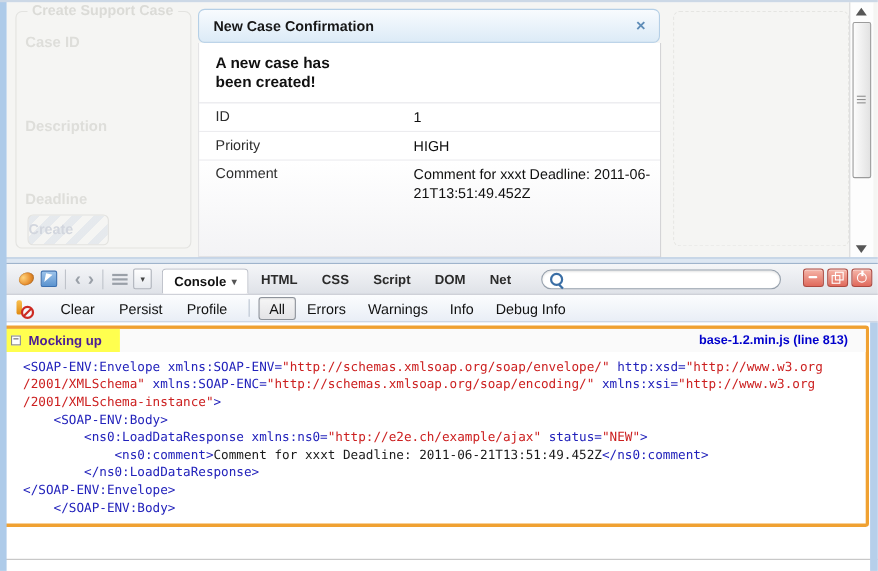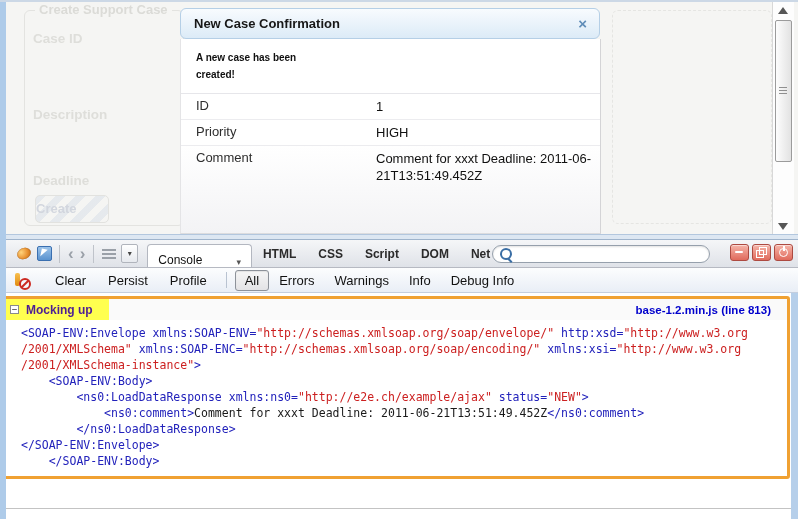--- a/index.html
+++ b/index.html
@@ -8,21 +8,21 @@
     background:#fff;font-family:"Liberation Sans",sans-serif;
     -webkit-font-smoothing:antialiased;
   }
   
   .edge-left{position:absolute;left:0;top:0;width:6px;height:519px;background:#aecbe9;z-index:50;}
   .edge-top{position:absolute;left:0;top:0;width:798px;height:2px;background:#ccd8e6;z-index:51;}
 
   
   .page-area{position:absolute;left:6px;top:2px;width:792px;height:232px;background:#f5f5f3;}
   .faded-fieldset{position:absolute;border:1px solid #e3e3e0;border-radius:6px;}
-  .fieldset-form{left:18px;top:8px;width:158px;height:214px;}
+  .fieldset-form{left:8px;top:8px;width:158px;height:214px;}
   .fieldset-result{left:606px;top:8px;width:158px;height:212px;border-style:dashed;border-color:#e5e5e2;}
   .legend{position:absolute;top:-9px;left:10px;padding:0 4px;background:#f5f5f3;
     font-size:13px;font-weight:bold;color:#dbdbd7;white-space:nowrap;}
   .faded-label{position:absolute;left:8px;font-size:13.5px;font-weight:bold;color:#dededa;}
   .faded-create{position:absolute;left:10px;top:184px;width:72px;height:26px;border:1px solid #e2e2df;
     border-radius:5px;font-size:13px;font-weight:bold;color:#d2d6de;text-align:left;line-height:26px;
     background:repeating-linear-gradient(135deg,rgba(190,203,222,.28) 0 7px,rgba(255,255,255,0) 7px 14px);}
 
   
   .page-scrollbar{position:absolute;left:766px;top:0;width:21px;height:232px;background:#fdfdfd;border-left:1px solid #d8d8d8;}
@@ -36,21 +36,21 @@
 
   
   .dialog-header{position:absolute;left:174px;top:6px;width:420px;height:31px;box-sizing:border-box;
     border:1px solid #b5cfe6;border-radius:6px;background:linear-gradient(#f8fbfe,#dcebf7);
     display:flex;align-items:center;}
   .dialog-title{margin-left:13px;font-size:13px;font-weight:bold;color:#171717;}
   .dialog-close{margin-left:auto;margin-right:12px;font-size:15px;font-weight:bold;color:#5f8db8;cursor:default;line-height:1;}
   .dialog-body{position:absolute;left:174px;top:37px;width:421px;height:195px;box-sizing:border-box;
     background:linear-gradient(#ffffff,#ffffff 55%,#f3f3f5);
     border-left:1px solid #e4e4e6;border-right:1px solid #d4d4d6;border-bottom:1px solid #dcdcde;}
-  .dialog-message{padding:10px 0 8px 15px;width:122px;font-size:10px;font-weight:bold;color:#101010;line-height:17px;}
+  .dialog-message{padding:10px 0 8px 15px;width:122px;font-size:14px;font-weight:bold;color:#101010;line-height:17px;}
   .dialog-rows{margin-top:2px;}
   .d-row{display:flex;padding:4px 0 4px 15px;font-size:13px;border-top:1px solid #ececef;}
   .d-row:first-child{border-top:1px solid #e6e6ea;}
   .d-label{width:180px;color:#2e2e2e;}
   .d-value{width:218px;color:#101010;line-height:17px;}
 
   
   .splitter{position:absolute;left:0;top:234px;width:798px;height:6px;background:#dde7f2;border-top:1px solid #b3c7de;border-bottom:1px solid #9fb4cc;box-sizing:border-box;z-index:40;}
 
   
@@ -65,21 +65,21 @@
     background:linear-gradient(#9cc3ea,#5b93cf);}
   .inspect-icon i{position:absolute;left:3px;top:2px;width:0;height:0;
     border-top:8px solid #fff;border-right:6px solid transparent;transform:rotate(12deg);}
   .nav-chev{font-size:17px;font-weight:bold;color:#9aa0a8;line-height:1;padding:0 3px;}
   .list-icon{display:flex;flex-direction:column;justify-content:center;width:14px;height:14px;}
   .list-icon i{height:2px;background:#9aa0a8;margin:1px 0;}
   .caret-btn{width:15px;height:17px;border:1px solid #b0b4bc;border-radius:2px;background:linear-gradient(#ffffff,#e6e9ee);
     font-size:8px;color:#444;display:flex;align-items:center;justify-content:center;margin-left:2px;}
   .console-tab{margin-left:9px;height:23px;align-self:flex-end;box-sizing:border-box;
     border:1px solid #b3b7c0;border-bottom:none;border-radius:4px 4px 0 0;background:#fff;
-    padding:0 10px;display:flex;align-items:flex-end;font-size:12px;font-weight:normal;color:#111;gap:29px;}
+    padding:0 10px;display:flex;align-items:center;font-size:12px;font-weight:bold;color:#111;}
   .console-tab .caret{font-size:9px;color:#555;margin-left:5px;}
   .fb-tab{padding:0 11px;font-size:12px;font-weight:bold;color:#2b2b2b;}
   .fb-search{position:absolute;left:492px;top:5px;width:218px;height:18px;box-sizing:border-box;
     border:1px solid #96a0ac;border-radius:10px;background:#fff;display:flex;align-items:center;
     box-shadow:inset 0 1px 2px rgba(0,0,0,.12);}
   .mag-icon{position:relative;width:8px;height:8px;border:2px solid #3a6ea5;border-radius:50%;margin-left:7px;}
   .mag-icon i{position:absolute;left:7px;top:8px;width:2px;height:5px;background:#3a6ea5;transform:rotate(-45deg);}
   .fb-search input{flex:1;border:none;outline:none;background:transparent;font-size:11px;padding:0 6px;height:14px;}
   .win-btns{position:absolute;right:5px;top:4px;display:flex;}
   .win-btn{position:relative;width:17px;height:15px;margin-left:3px;border:1px solid #ad4a41;border-radius:3px;

